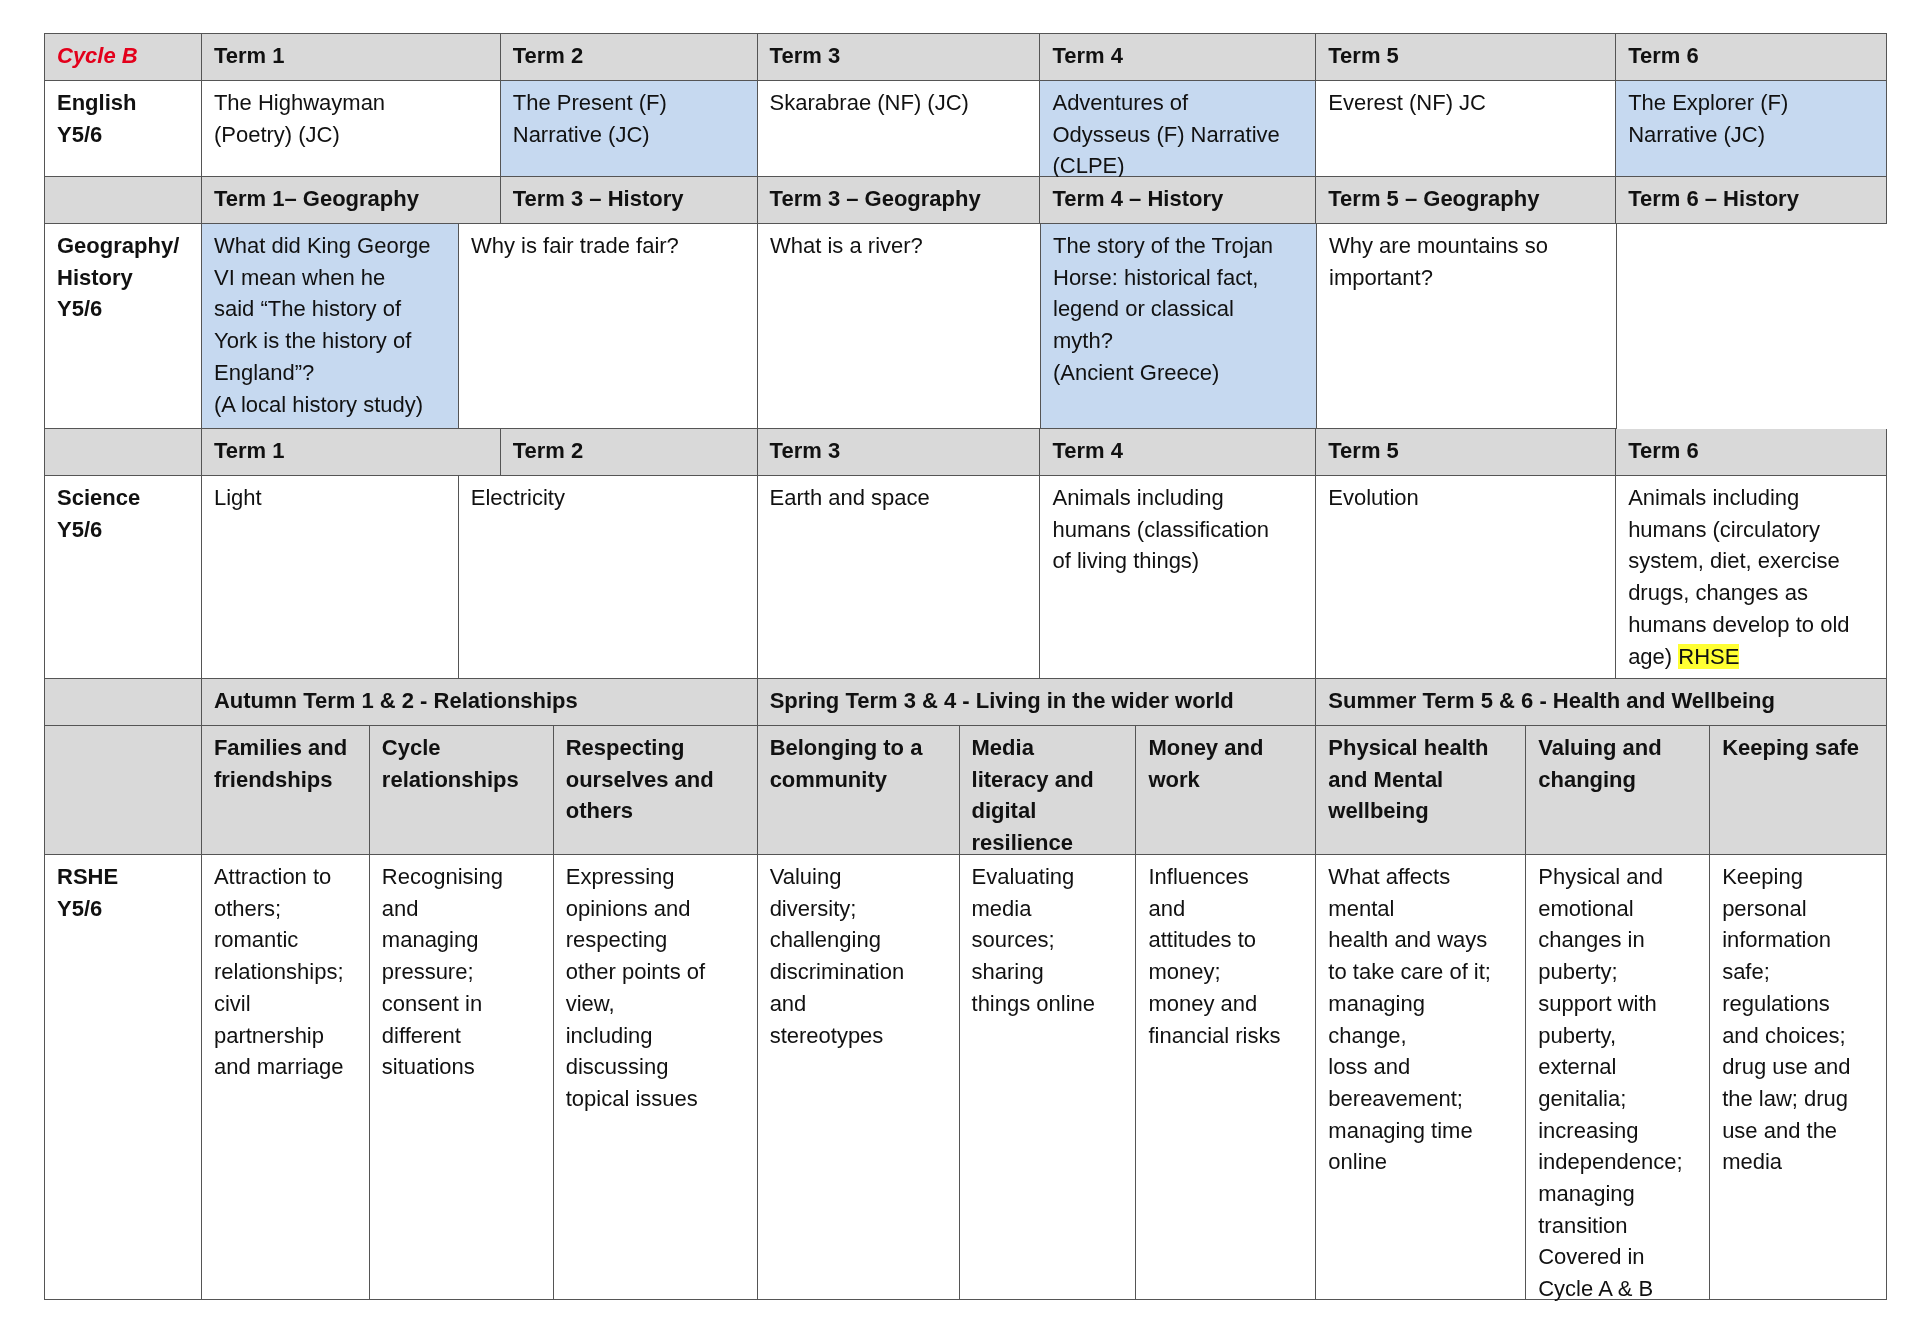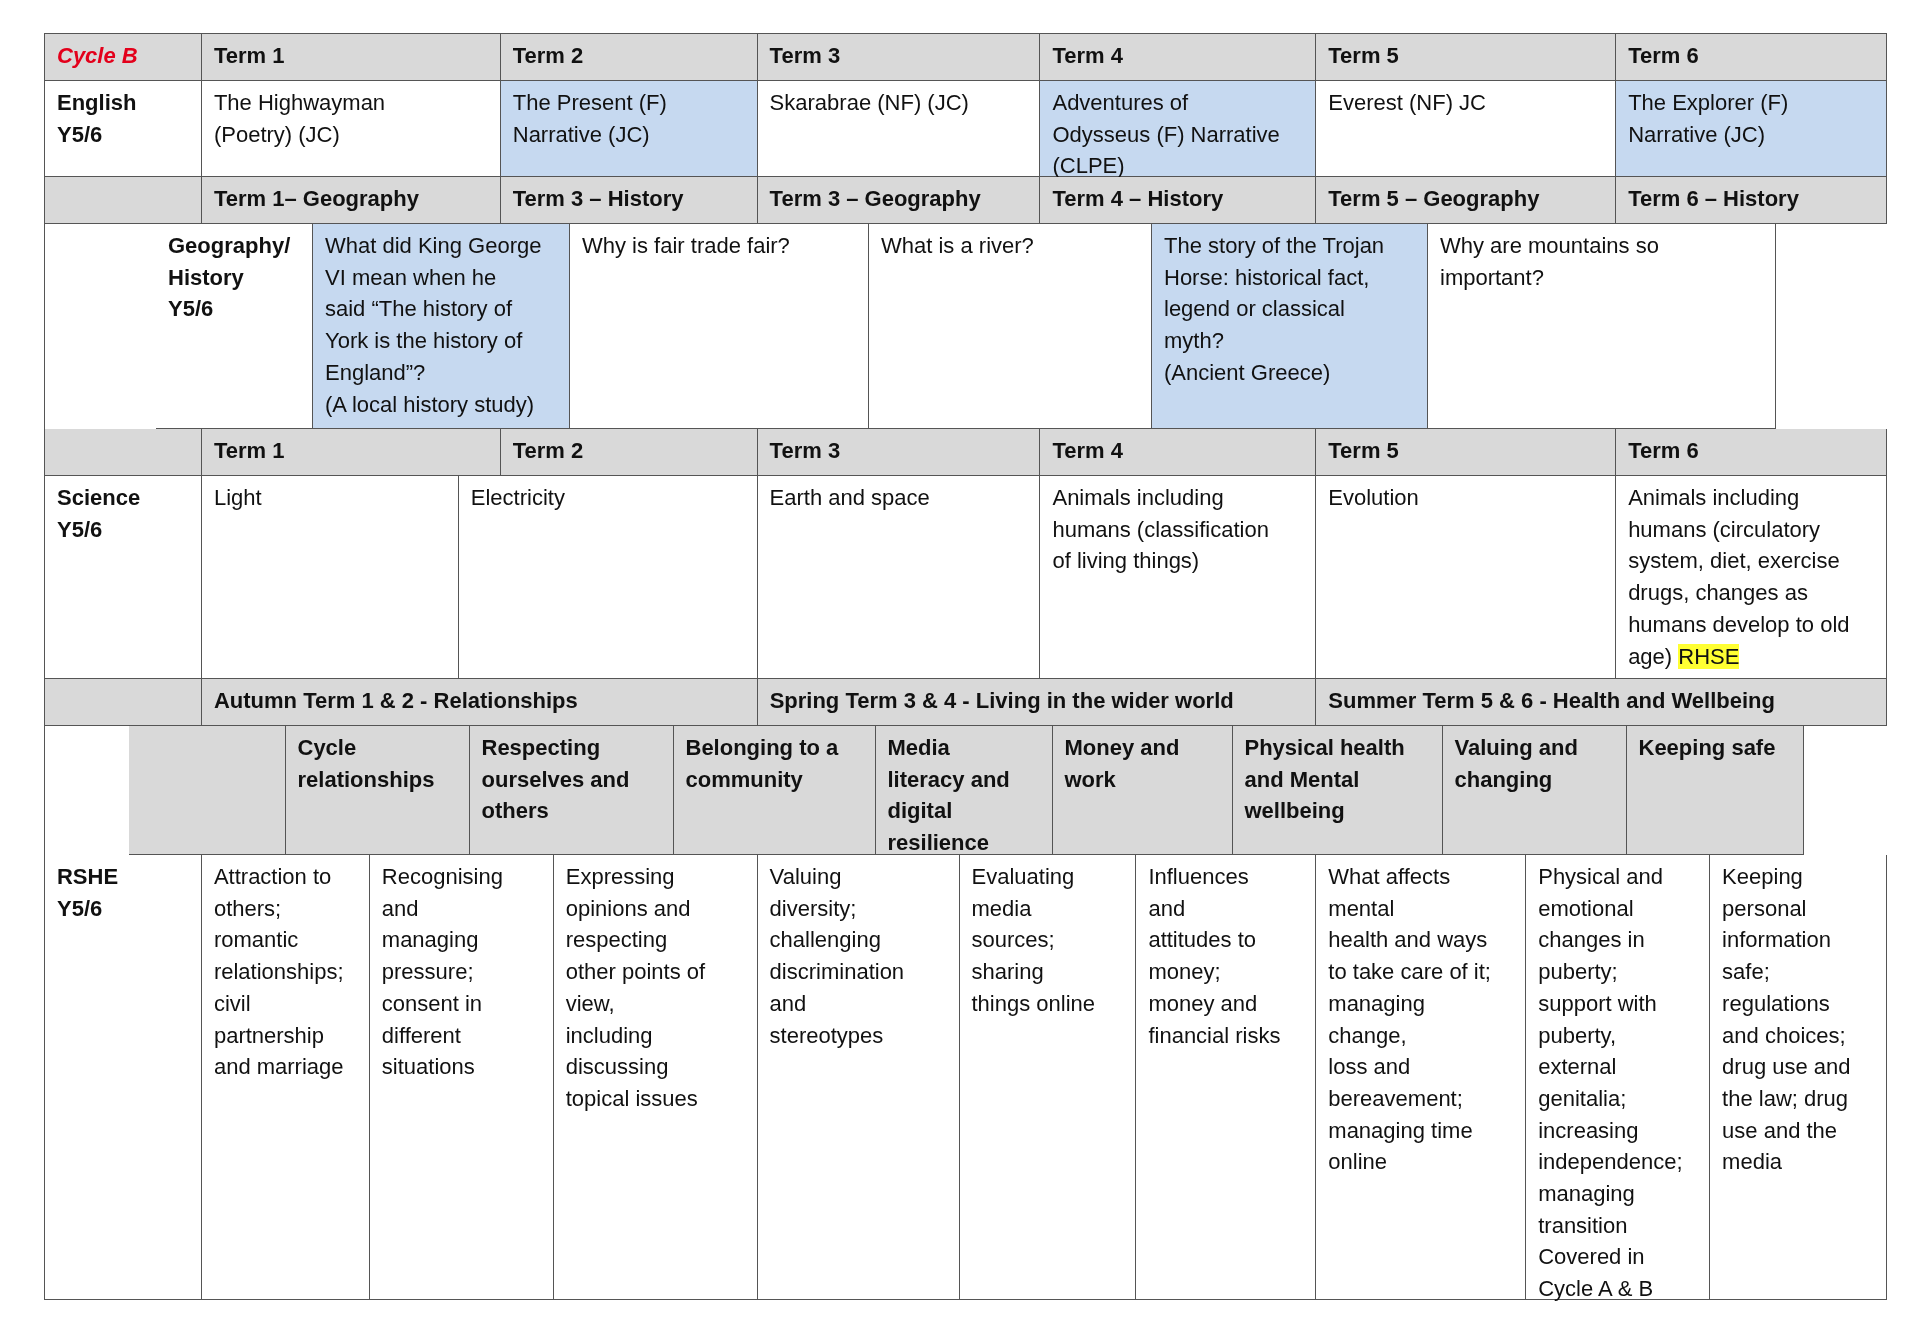--- a/index.html
+++ b/index.html
@@ -1,18 +1,18 @@
 <!DOCTYPE html>
 <html><head>
 <meta charset="utf-8">
 <style>
   html,body{margin:0;padding:0;background:#fff;}
   body{width:1920px;height:1337px;position:relative;overflow:hidden;font-family:"Liberation Sans",sans-serif;color:#111;}
   .tbl{position:absolute;left:44px;top:33px;width:1843px;}
-  .row{display:flex;border-left:1.5px solid #555;justify-content:center;}
+  .row{display:flex;border-left:1.5px solid #555;}
   .row:first-child{border-top:1.5px solid #555;}
   .c{box-sizing:border-box;border-right:1.5px solid #555;border-bottom:1.5px solid #555;padding:6px 12px;font-size:22px;line-height:31.7px;white-space:pre-line;}
   .g{background:#d9d9d9;}
   .b{background:#c6d9f0;}
   .bold{font-weight:bold;}
   .red{color:#e3001b;font-style:italic;font-weight:bold;}
   .hl{background:#ffff33;}
 </style>
 </head>
 <body>
@@ -63,21 +63,21 @@
 York is the history of
 England”?
 (A local history study)</div>
     <div class="c" style="width:299px">Why is fair trade fair?</div>
     <div class="c" style="width:283px">What is a river?</div>
     <div class="c b" style="width:276px">The story of the Trojan
 Horse: historical fact,
 legend or classical
 myth?
 (Ancient Greece)</div>
-    <div class="c" style="width:348px">Why are mountains so
+    <div class="c" style="width:300px">Why are mountains so
 important?</div>
   </div>
 
   <div class="row" style="height:47px">
     <div class="c g" style="width:157px"></div>
     <div class="c g bold" style="width:299px">Term 1</div>
     <div class="c g bold" style="width:257px">Term 2</div>
     <div class="c g bold" style="width:283px">Term 3</div>
     <div class="c g bold" style="width:276px">Term 4</div>
     <div class="c g bold" style="width:300px">Term 5</div>
@@ -102,20 +102,22 @@
   </div>
 
   <div class="row" style="height:47px">
     <div class="c g" style="width:157px"></div>
     <div class="c g bold" style="width:556px">Autumn Term 1 &amp; 2 - Relationships</div>
     <div class="c g bold" style="width:559px">Spring Term 3 &amp; 4 - Living in the wider world</div>
     <div class="c g bold" style="width:571px">Summer Term 5 &amp; 6 - Health and Wellbeing</div>
   </div>
   <div class="row" style="height:129px">
     <div class="c g" style="width:157px"></div>
+    <div class="c g bold" style="width:168px">Families and
+friendships</div>
     <div class="c g bold" style="width:184px">Cycle
 relationships</div>
     <div class="c g bold" style="width:204px">Respecting
 ourselves and
 others</div>
     <div class="c g bold" style="width:202px">Belonging to a
 community</div>
     <div class="c g bold" style="width:177px">Media
 literacy and
 digital

